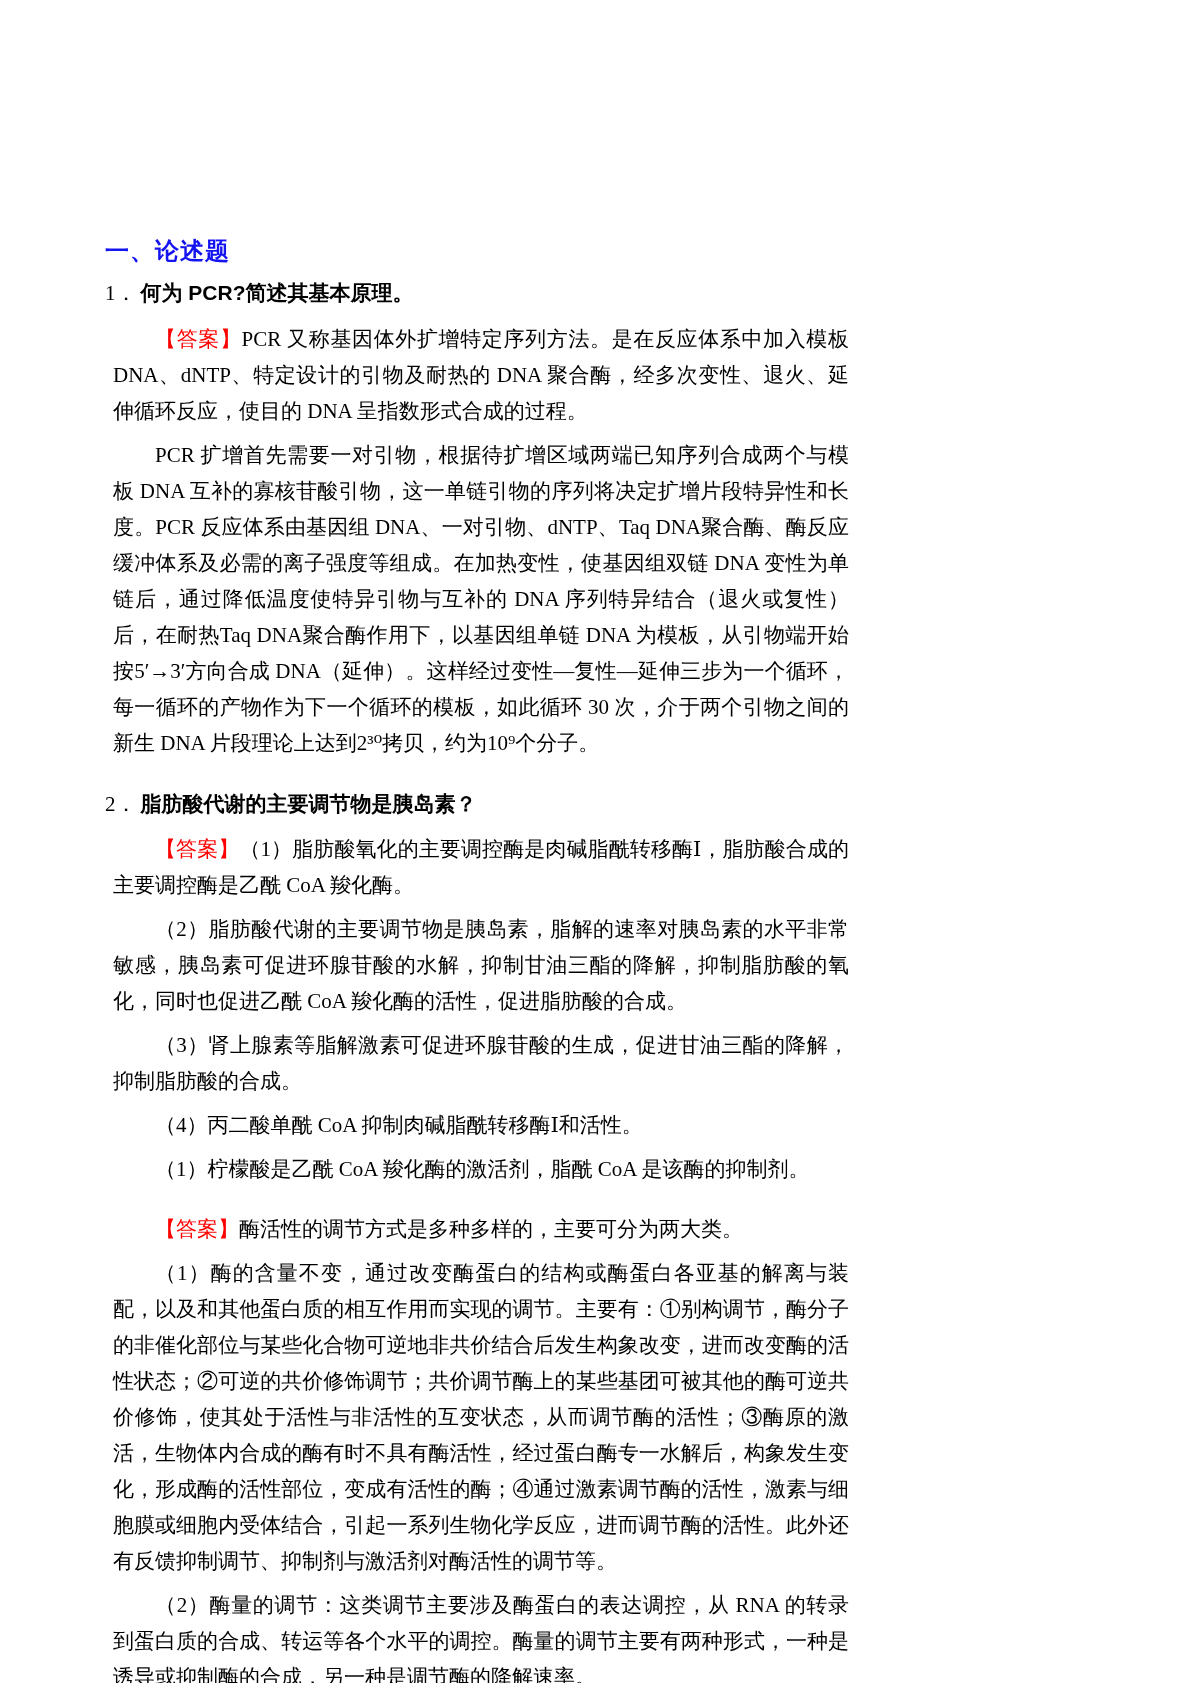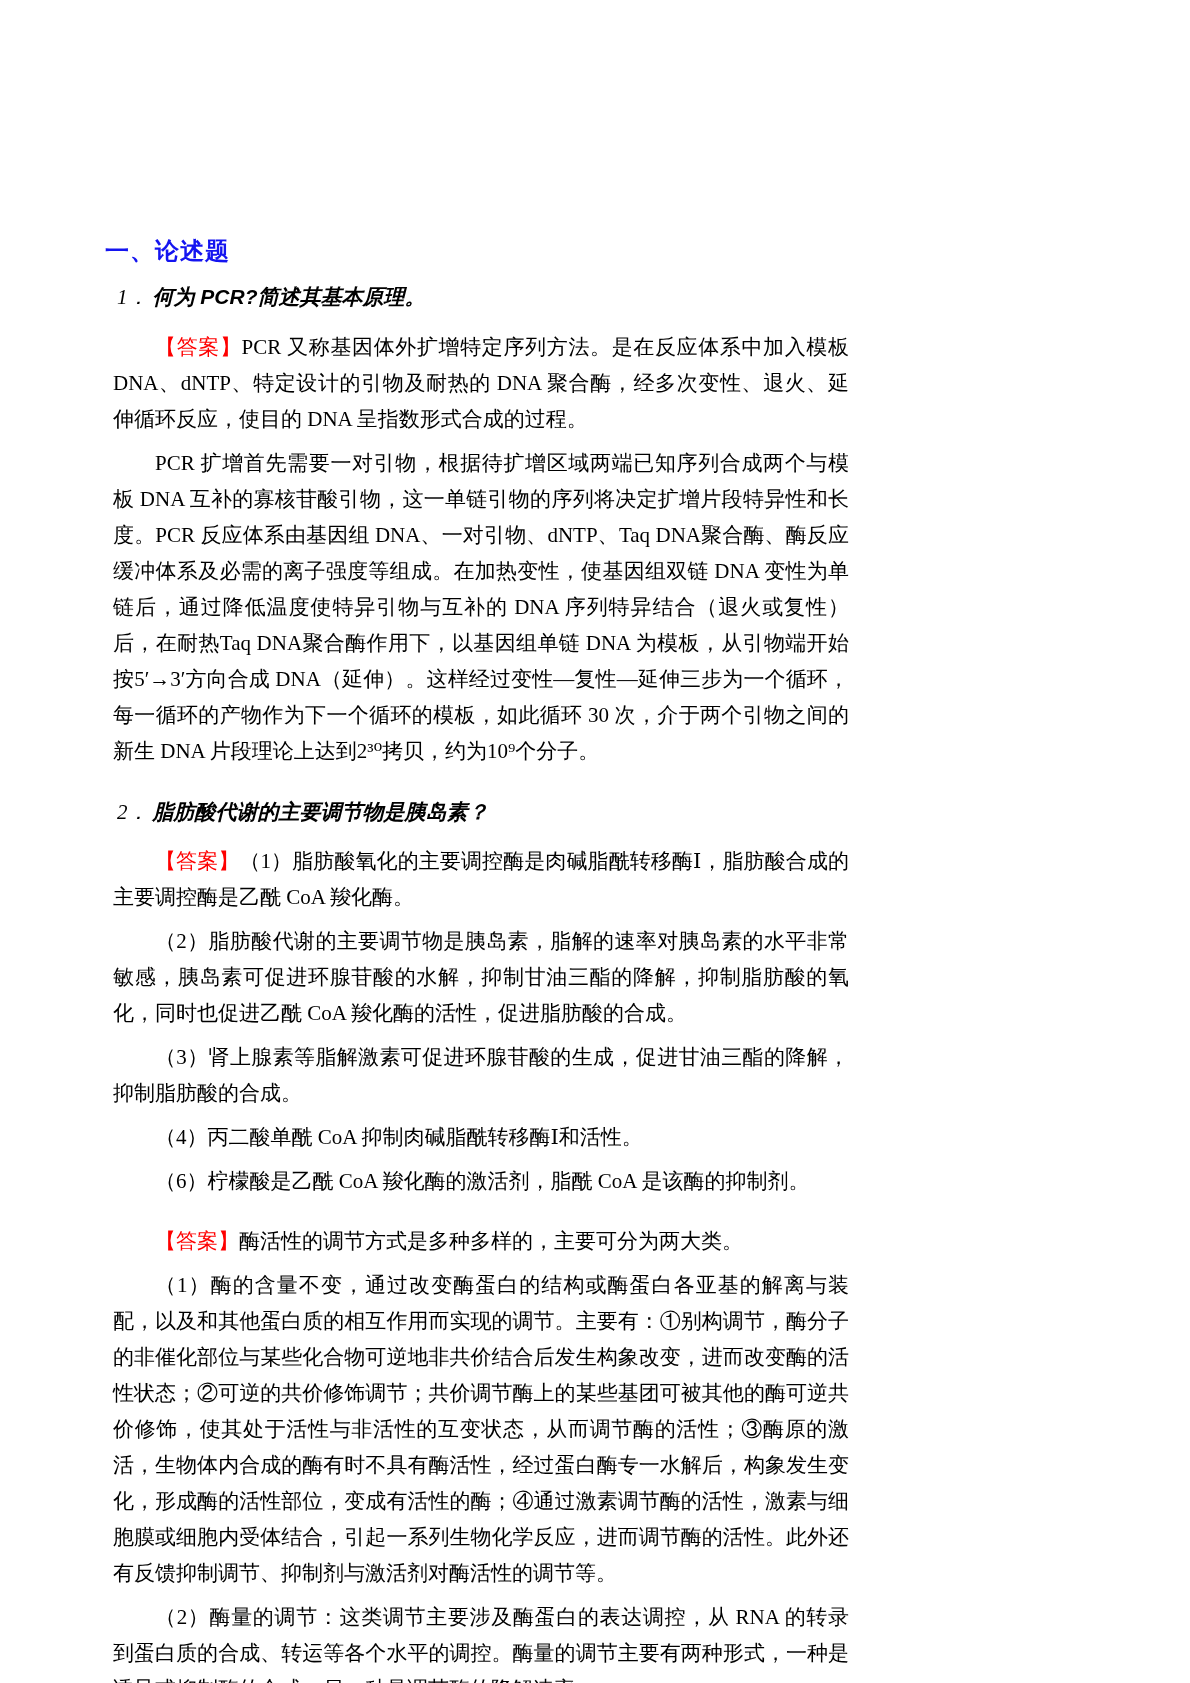--- a/index.html
+++ b/index.html
@@ -22,23 +22,22 @@
     margin: 0;
     letter-spacing: 1px;
     font-family: "Liberation Sans", "DejaVu Sans", sans-serif;
   }
   .q-block { margin-top: 24px; }
   .q-block:first-child { margin-top: 8px; }
   .q-title {
     font-size: 21px;
     font-weight: 700;
     line-height: 38.5px;
-    margin: 12px;
+    margin: 0;
     font-family: "Liberation Sans", "DejaVu Sans", sans-serif;
-    font-style: italic;
   }
   .q-num {
     font-weight: 400;
     font-family: "Liberation Serif", "DejaVu Serif", serif;
     padding-right: 4px;
   }
   .para {
     font-size: 21px;
     line-height: 36px;
     margin: 8px;
@@ -58,21 +57,21 @@
         <h3 class="q-title"><span class="q-num">1．</span><span>何为 PCR?简述其基本原理。</span></h3>
         <p class="para"><span class="answer-label">【答案】</span><span>PCR 又称基因体外扩增特定序列方法。是在反应体系中加入模板 DNA、dNTP、特定设计的引物及耐热的 DNA 聚合酶，经多次变性、退火、延伸循环反应，使目的 DNA 呈指数形式合成的过程。</span></p>
         <p class="para"><span>PCR 扩增首先需要一对引物，根据待扩增区域两端已知序列合成两个与模板 DNA 互补的寡核苷酸引物，这一单链引物的序列将决定扩增片段特异性和长度。PCR 反应体系由基因组 DNA、一对引物、dNTP、Taq DNA聚合酶、酶反应缓冲体系及必需的离子强度等组成。在加热变性，使基因组双链 DNA 变性为单链后，通过降低温度使特异引物与互补的 DNA 序列特异结合（退火或复性）后，在耐热Taq DNA聚合酶作用下，以基因组单链 DNA 为模板，从引物端开始按5′→3′方向合成 DNA（延伸）。这样经过变性—复性—延伸三步为一个循环，每一循环的产物作为下一个循环的模板，如此循环 30 次，介于两个引物之间的新生 DNA 片段理论上达到2³⁰拷贝，约为10⁹个分子。</span></p>
       </section>
       <section class="q-block">
         <h3 class="q-title"><span class="q-num">2．</span><span>脂肪酸代谢的主要调节物是胰岛素？</span></h3>
         <p class="para"><span class="answer-label">【答案】</span><span>（1）脂肪酸氧化的主要调控酶是肉碱脂酰转移酶Ⅰ，脂肪酸合成的主要调控酶是乙酰 CoA 羧化酶。</span></p>
         <p class="para"><span>（2）脂肪酸代谢的主要调节物是胰岛素，脂解的速率对胰岛素的水平非常敏感，胰岛素可促进环腺苷酸的水解，抑制甘油三酯的降解，抑制脂肪酸的氧化，同时也促进乙酰 CoA 羧化酶的活性，促进脂肪酸的合成。</span></p>
         <p class="para"><span>（3）肾上腺素等脂解激素可促进环腺苷酸的生成，促进甘油三酯的降解，抑制脂肪酸的合成。</span></p>
         <p class="para"><span>（4）丙二酸单酰 CoA 抑制肉碱脂酰转移酶Ⅰ和活性。</span></p>
-        <p class="para"><span>（6）柠檬酸是乙酰 CoA 羧化酶的激活剂，脂酰 CoA 是该酶的抑制剂。</span></p>
+        <p class="para"><span>（1）柠檬酸是乙酰 CoA 羧化酶的激活剂，脂酰 CoA 是该酶的抑制剂。</span></p>
       </section>
       <section class="q-block">
         <p class="para"><span class="answer-label">【答案】</span><span>酶活性的调节方式是多种多样的，主要可分为两大类。</span></p>
         <p class="para"><span>（1）酶的含量不变，通过改变酶蛋白的结构或酶蛋白各亚基的解离与装配，以及和其他蛋白质的相互作用而实现的调节。主要有：①别构调节，酶分子的非催化部位与某些化合物可逆地非共价结合后发生构象改变，进而改变酶的活性状态；②可逆的共价修饰调节；共价调节酶上的某些基团可被其他的酶可逆共价修饰，使其处于活性与非活性的互变状态，从而调节酶的活性；③酶原的激活，生物体内合成的酶有时不具有酶活性，经过蛋白酶专一水解后，构象发生变化，形成酶的活性部位，变成有活性的酶；④通过激素调节酶的活性，激素与细胞膜或细胞内受体结合，引起一系列生物化学反应，进而调节酶的活性。此外还有反馈抑制调节、抑制剂与激活剂对酶活性的调节等。</span></p>
         <p class="para"><span>（2）酶量的调节：这类调节主要涉及酶蛋白的表达调控，从 RNA 的转录到蛋白质的合成、转运等各个水平的调控。酶量的调节主要有两种形式，一种是诱导或抑制酶的合成，另一种是调节酶的降解速率。</span></p>
       </section>
     </div>
 </main>
 
 </body></html>

